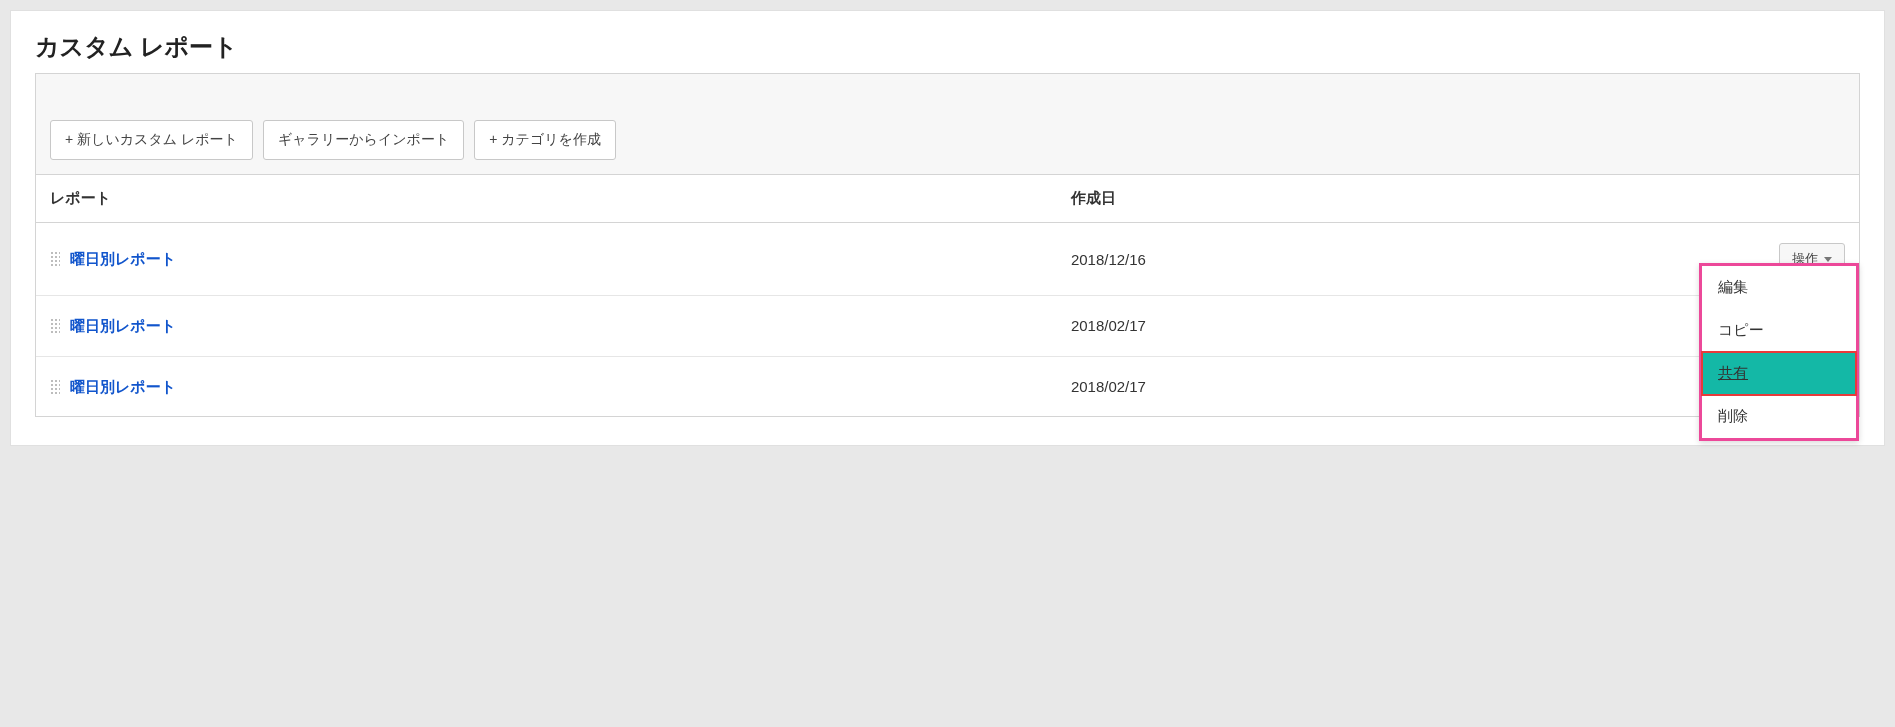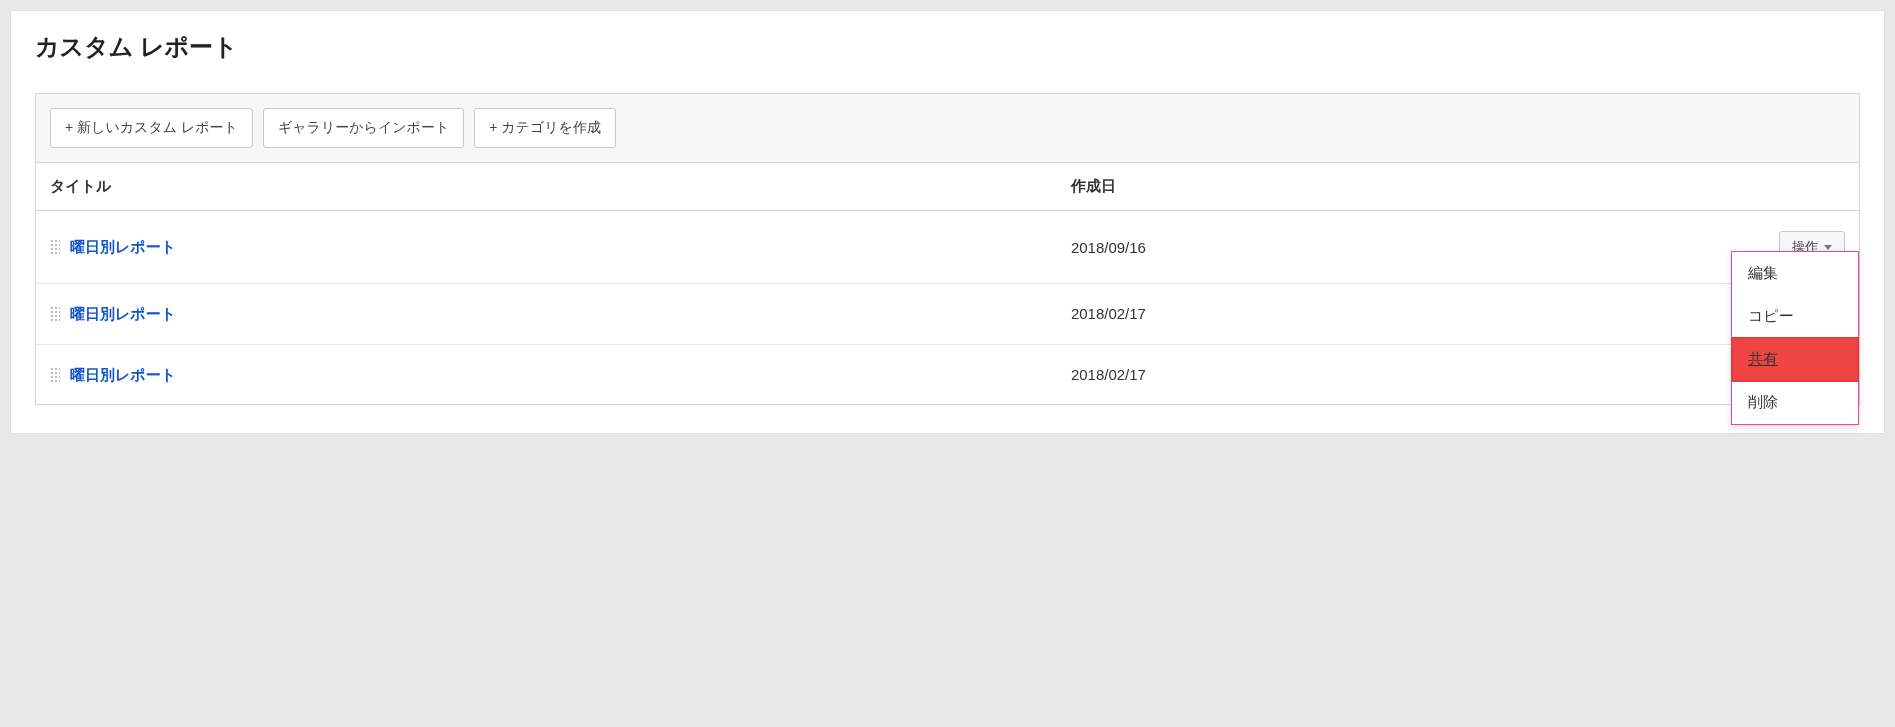--- a/index.html
+++ b/index.html
@@ -16,41 +16,42 @@
     }
     .panel {
       background: #fff;
       padding: 20px 24px 28px 24px;
       border: 1px solid #e0e0e0;
     }
     .page-title {
       font-size: 24px;
       font-weight: bold;
       color: #222;
-      margin-bottom: 30px;
+      margin-bottom: 10px;
     }
     .table-container {
       border: 1px solid #d4d4d4;
     }
     .toolbar {
       background: #f7f7f7;
       border-bottom: 1px solid #d4d4d4;
       padding: 14px 14px;
       display: flex;
       gap: 10px;
     }
     .btn {
       background: #fff;
       border: 1px solid #c8c8c8;
       border-radius: 3px;
       padding: 10px 14px;
       font-size: 14px;
       color: #444;
       cursor: pointer;
       white-space: nowrap;
+      margin-top: 32px;
     }
     table {
       width: 100%;
       border-collapse: collapse;
       table-layout: fixed;
     }
     thead th {
       text-align: left;
       font-weight: bold;
       color: #333;
@@ -109,35 +110,35 @@
       border-left: 4px solid transparent;
       border-right: 4px solid transparent;
       border-top: 5px solid #777;
     }
     .action-cell { position: relative; }
 
     .dropdown {
       position: absolute;
       top: 40px;
       right: 0;
-      width: 128px;
+      width: 160px;
       background: #fff;
-      border: 1px solid #ec4899;
+      border: 3px solid #ec4899;
       box-shadow: 0 2px 6px rgba(0,0,0,0.15);
       z-index: 10;
     }
     .dropdown-item {
       padding: 12px 16px;
       font-size: 15px;
       color: #333;
       cursor: pointer;
       text-align: left;
     }
     .dropdown-item.highlighted {
-      background: #ef4444;
+      background: #14b8a6;
       outline: 2px solid #e83a3a;
       outline-offset: -1px;
       position: relative;
       z-index: 1;
       text-decoration: underline;
     }
   </style>
 </head>
 <body>
 
@@ -152,29 +153,29 @@
     </div>
 
     <table>
       <colgroup>
         <col class="col-title">
         <col class="col-date">
         <col class="col-action">
       </colgroup>
       <thead>
         <tr>
-          <th>タイトル</th>
+          <th>レポート</th>
           <th>作成日</th>
           <th></th>
         </tr>
       </thead>
       <tbody id="rows">
           <tr>
             <td><span class="drag-handle"></span><a class="report-link" href="#">曜日別レポート</a></td>
-            <td>2018/09/16</td>
+            <td>2018/12/16</td>
             <td class="action-cell" style="text-align: right;"><button class="action-btn">
                 <span>操作</span>
                 <span class="caret-down"></span>
               </button><div class="dropdown">
                 <div class="dropdown-item">編集</div>
                 <div class="dropdown-item">コピー</div>
                 <div class="dropdown-item highlighted">共有</div>
                 <div class="dropdown-item">削除</div>
               </div></td>
           </tr>

